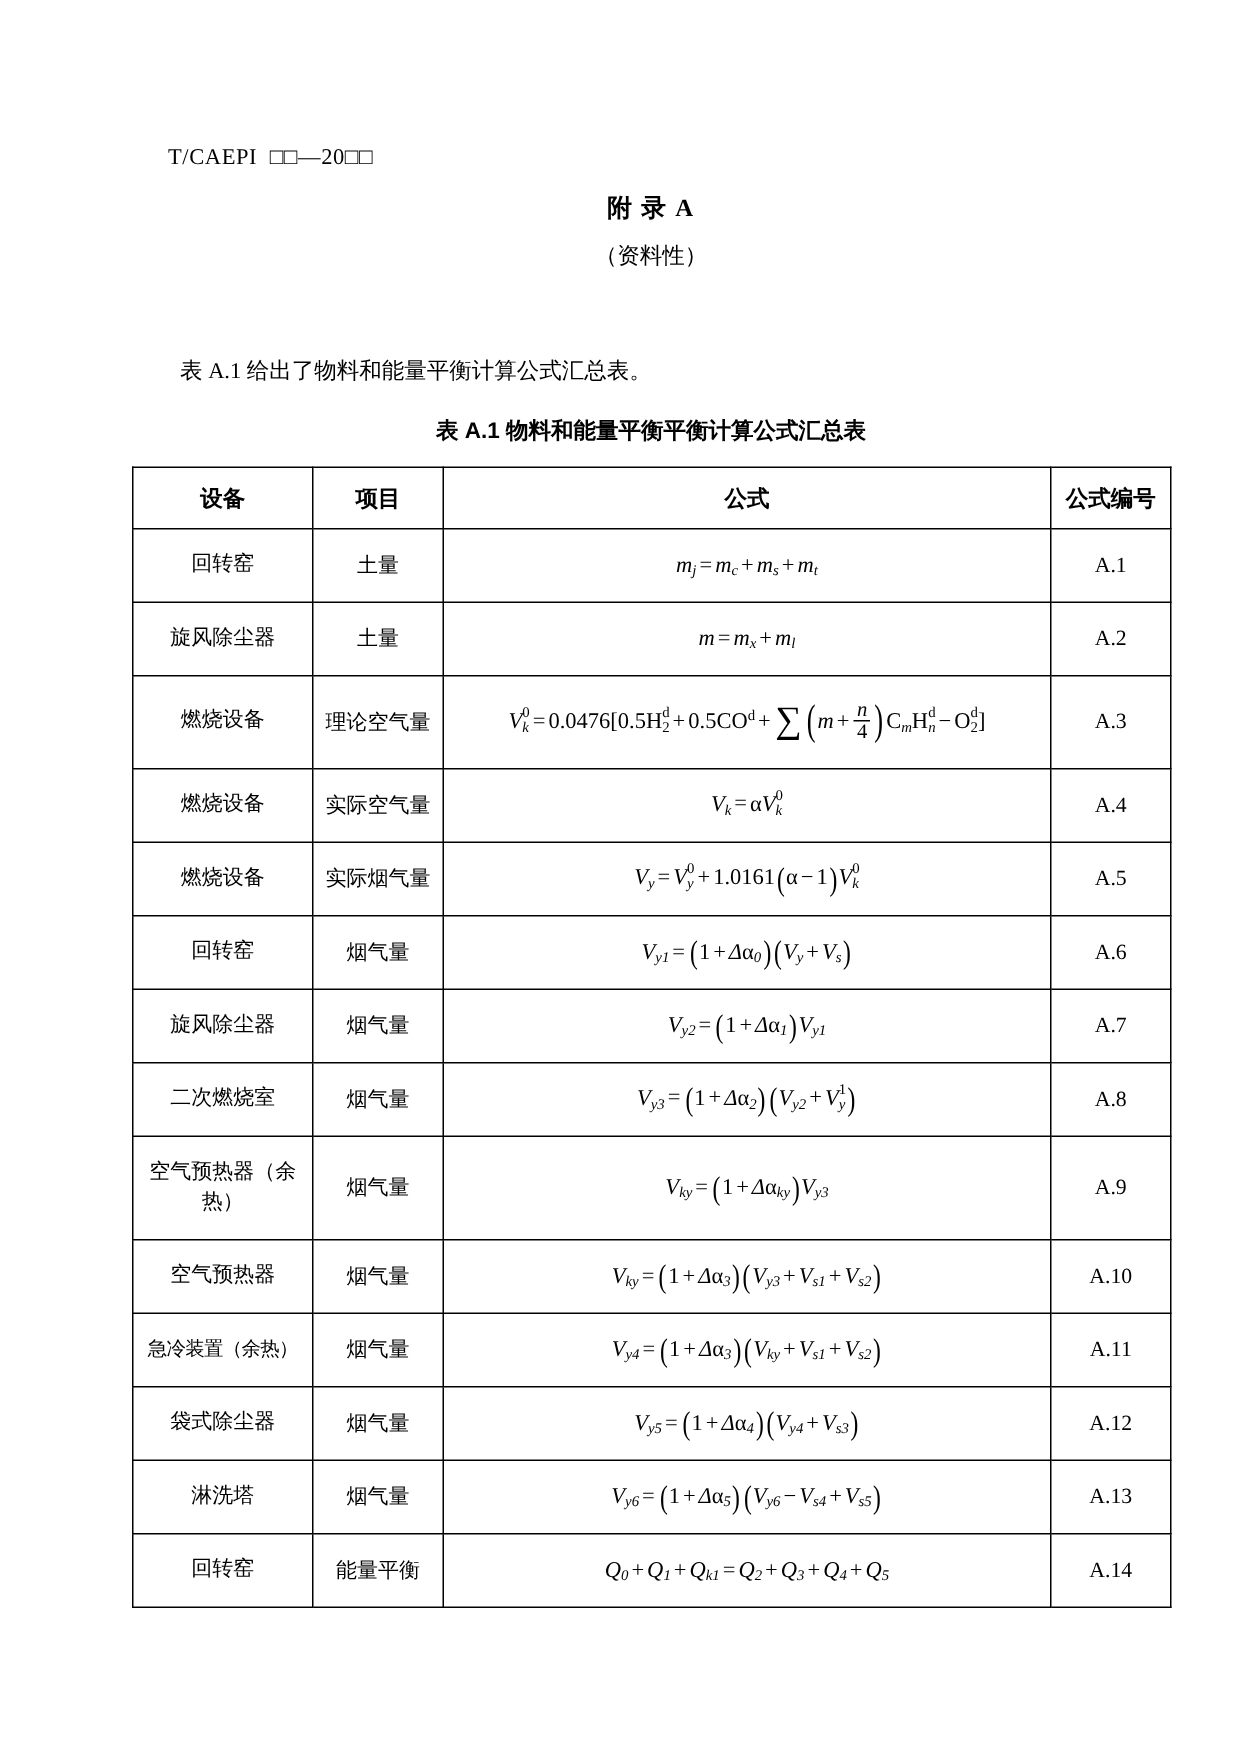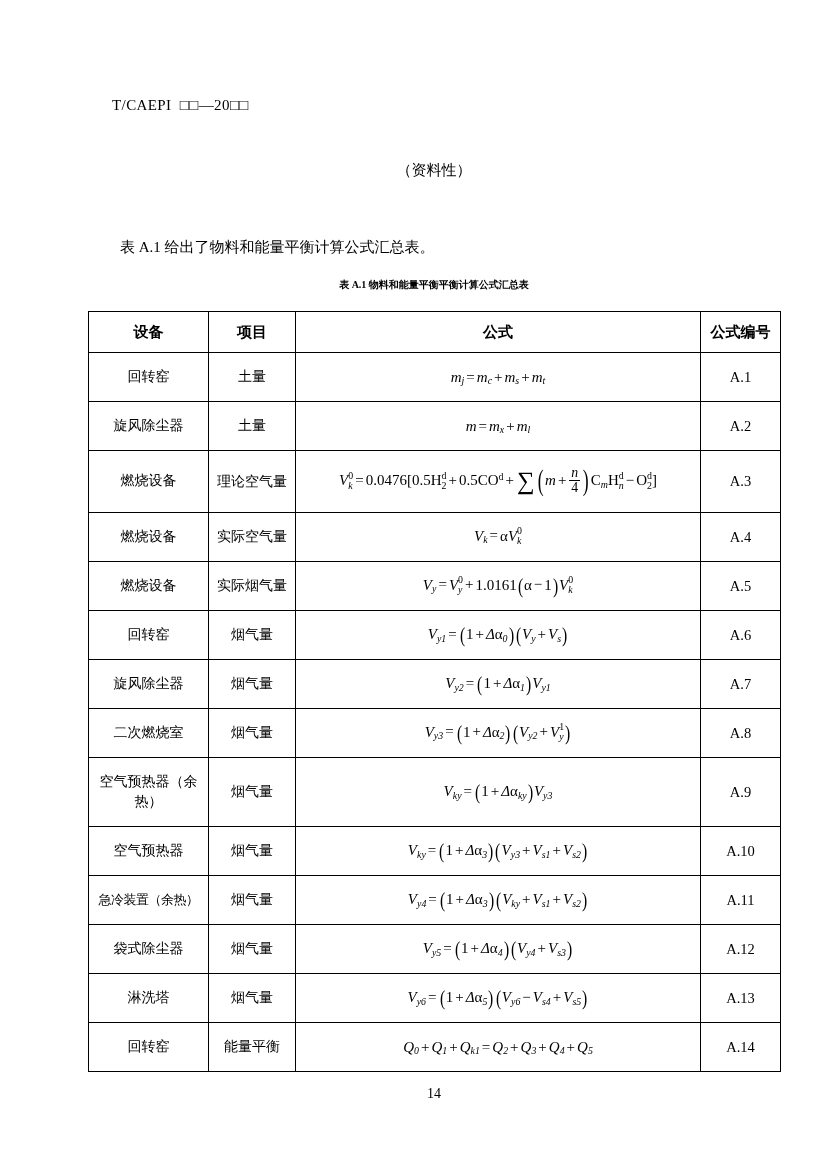--- a/index.html
+++ b/index.html
@@ -69,23 +69,23 @@
     top: 238px;
     font-size: 15px;
     text-align: right;
   }
   .table-caption {
     position: absolute;
     left: 88px;
     top: 278px;
     width: 692px;
     text-align: center;
-    font-size: 10px;
+    font-size: 15px;
     font-weight: bold;
-    font-family: Liberation Serif, serif;
+    font-family: Liberation Sans, sans-serif;
   }
 
   
   .formula-table {
     position: absolute;
     left: 88px;
     top: 311px;
     width: 692px;
     border-collapse: collapse;
     table-layout: fixed;
@@ -109,21 +109,21 @@
     font-weight: bold;
     font-family: "DejaVu Sans", "Liberation Sans", sans-serif;
   }
   .formula-table tbody tr { height: 49px; }
   .formula-table tbody tr.tall { height: 62px; }
   .formula-table tbody tr.tall2 { height: 69px; }
 
   .cell-dev {
     font-size: 14px;
     line-height: 1.45;
-    font-family: Liberation Serif, serif;
+    font-family: Liberation Mono, monospace;
     padding: 0 4px;
   }
   .cell-dev.compact { font-size: 13px; letter-spacing: -0.5px; }
   .cell-item {
     font-size: 14px;
     font-family: "DejaVu Sans", "Liberation Sans", sans-serif;
   }
   .cell-num {
     font-size: 14.5px;
     font-family: Liberation Serif, serif;
@@ -211,20 +211,21 @@
     font-size: 14px;
   }
 </style>
 </head>
 <body>
 
 <div class="page">
 
   <div class="doc-code">T/CAEPI  □□—20□□</div>
 
+  <div class="annex-title">附  录  A</div>
   <div class="annex-kind">（资料性）</div>
   <div class="intro-line">表 A.1 给出了物料和能量平衡计算公式汇总表。</div>
   <div class="table-caption">表 A.1   物料和能量平衡平衡计算公式汇总表</div>
 
   <table class="formula-table">
     <colgroup>
       <col class="c-dev">
         <col class="c-item">
         <col class="c-form">
         <col class="c-num">
@@ -361,15 +362,14 @@
         <td class="cell-item">能量平衡</td>
         <td class="cell-formula">
           <span class="mth">Q</span><span class="msub">0</span><span class="op">+</span><span class="mth">Q</span><span class="msub">1</span><span class="op">+</span><span class="mth">Q</span><span class="msub">k1</span><span class="op">=</span><span class="mth">Q</span><span class="msub">2</span><span class="op">+</span><span class="mth">Q</span><span class="msub">3</span><span class="op">+</span><span class="mth">Q</span><span class="msub">4</span><span class="op">+</span><span class="mth">Q</span><span class="msub">5</span>
         </td>
         <td class="cell-num">A.14</td>
       </tr>
 
     </tbody>
   </table>
 
-  <div class="page-number">14</div>
 
 </div>
 
 </body></html>

